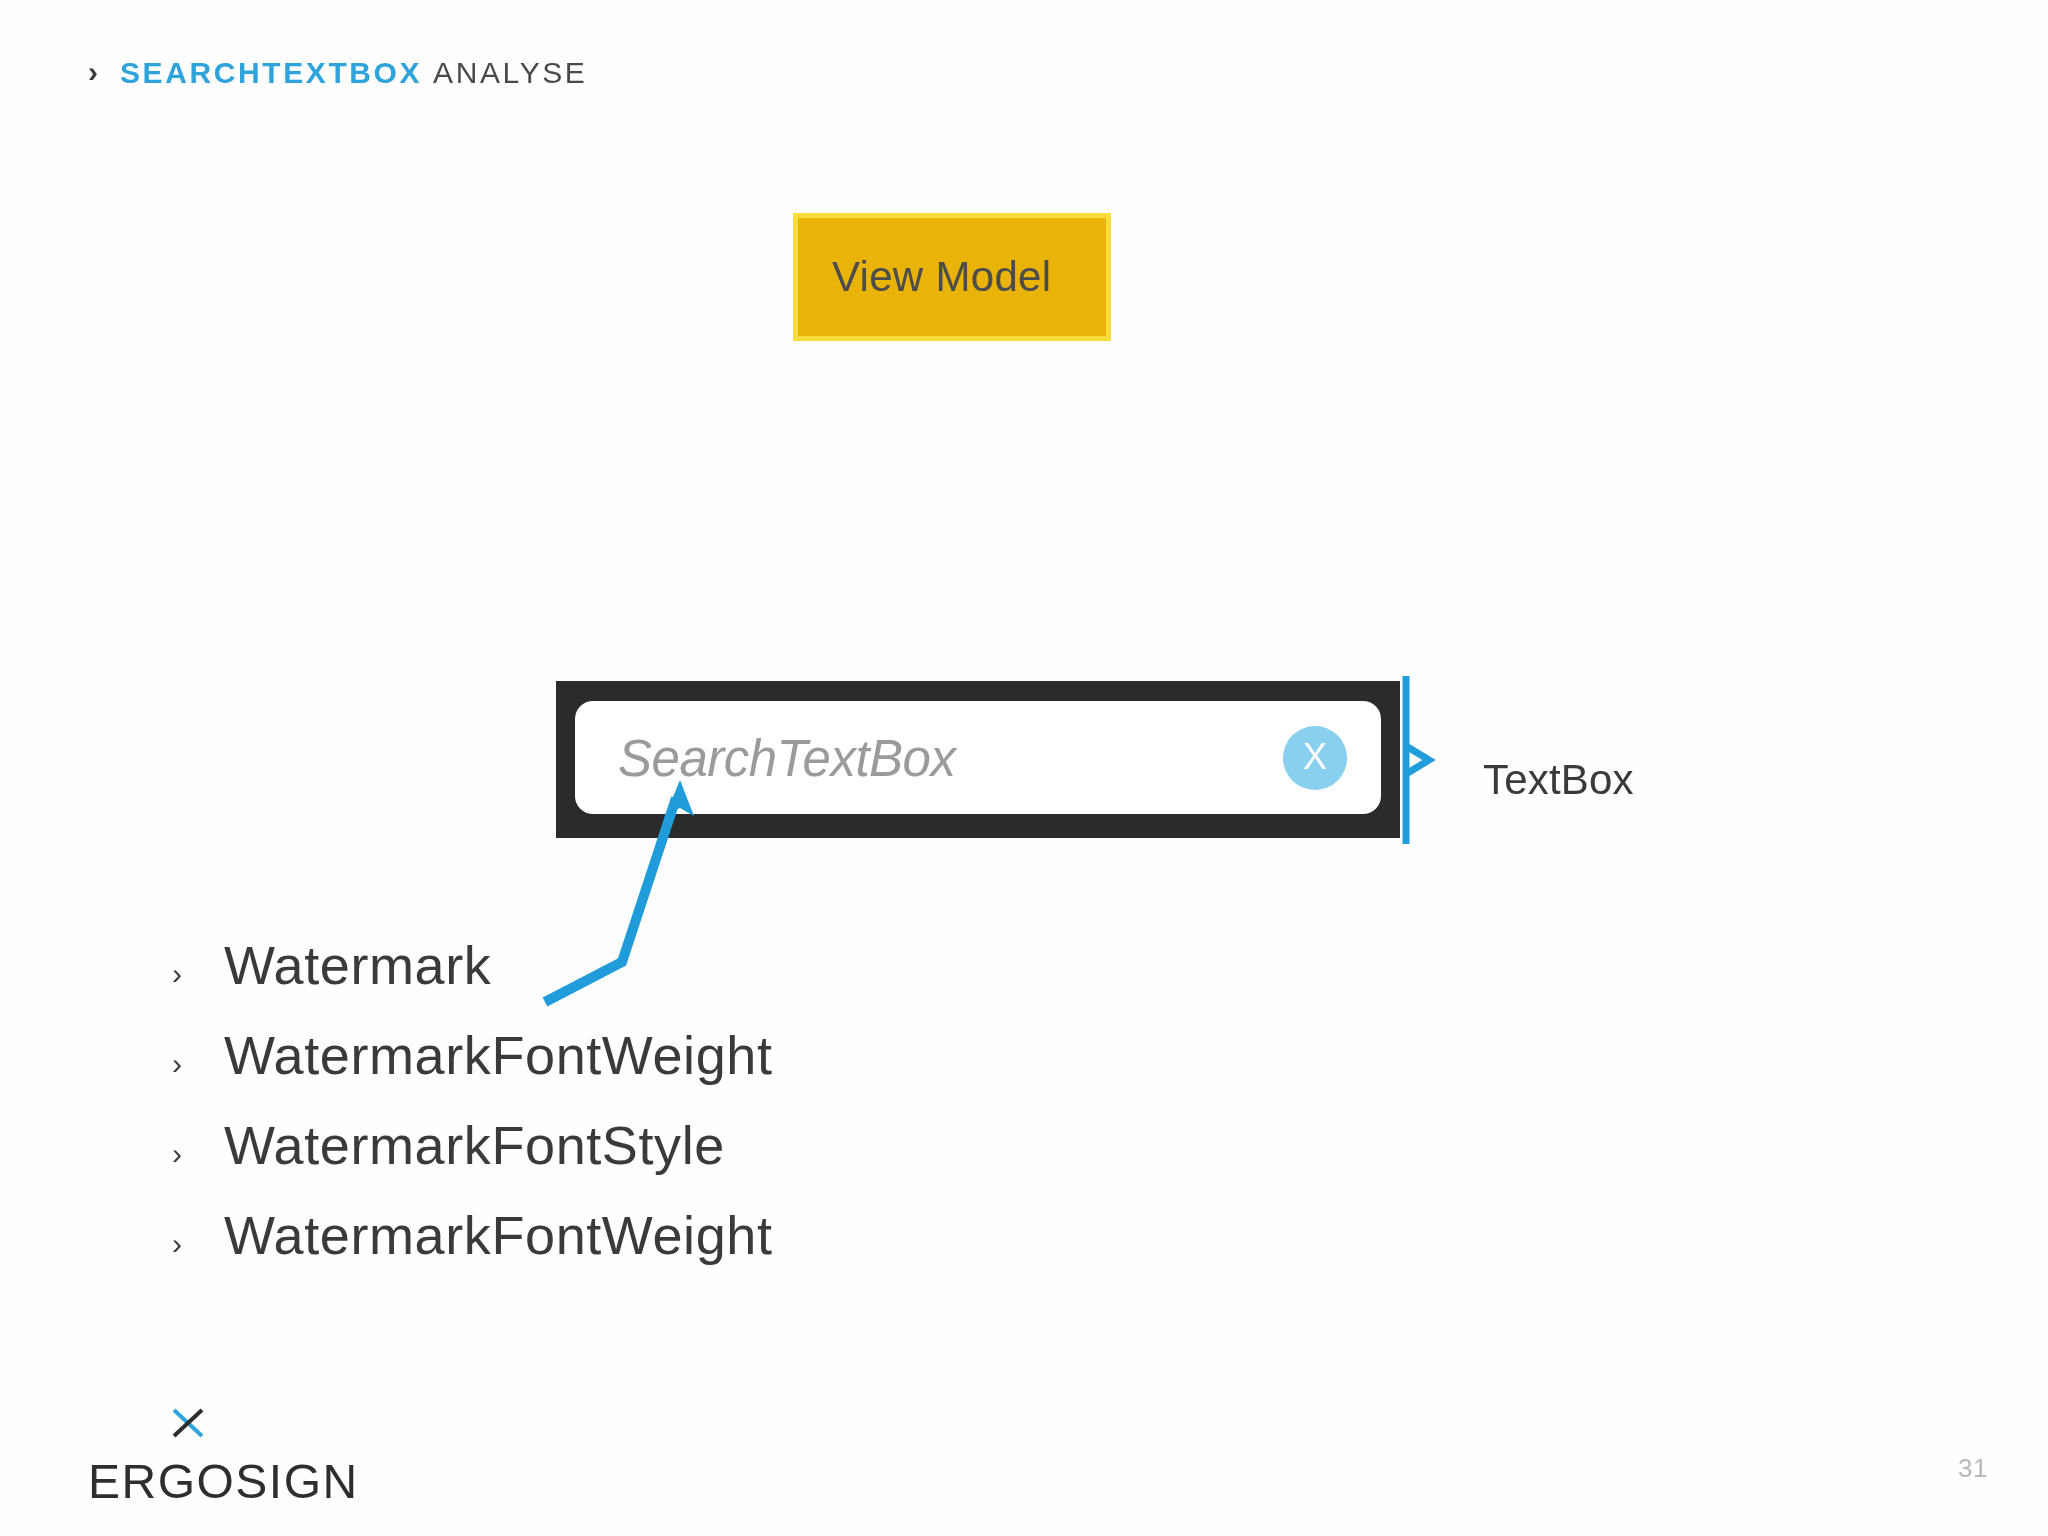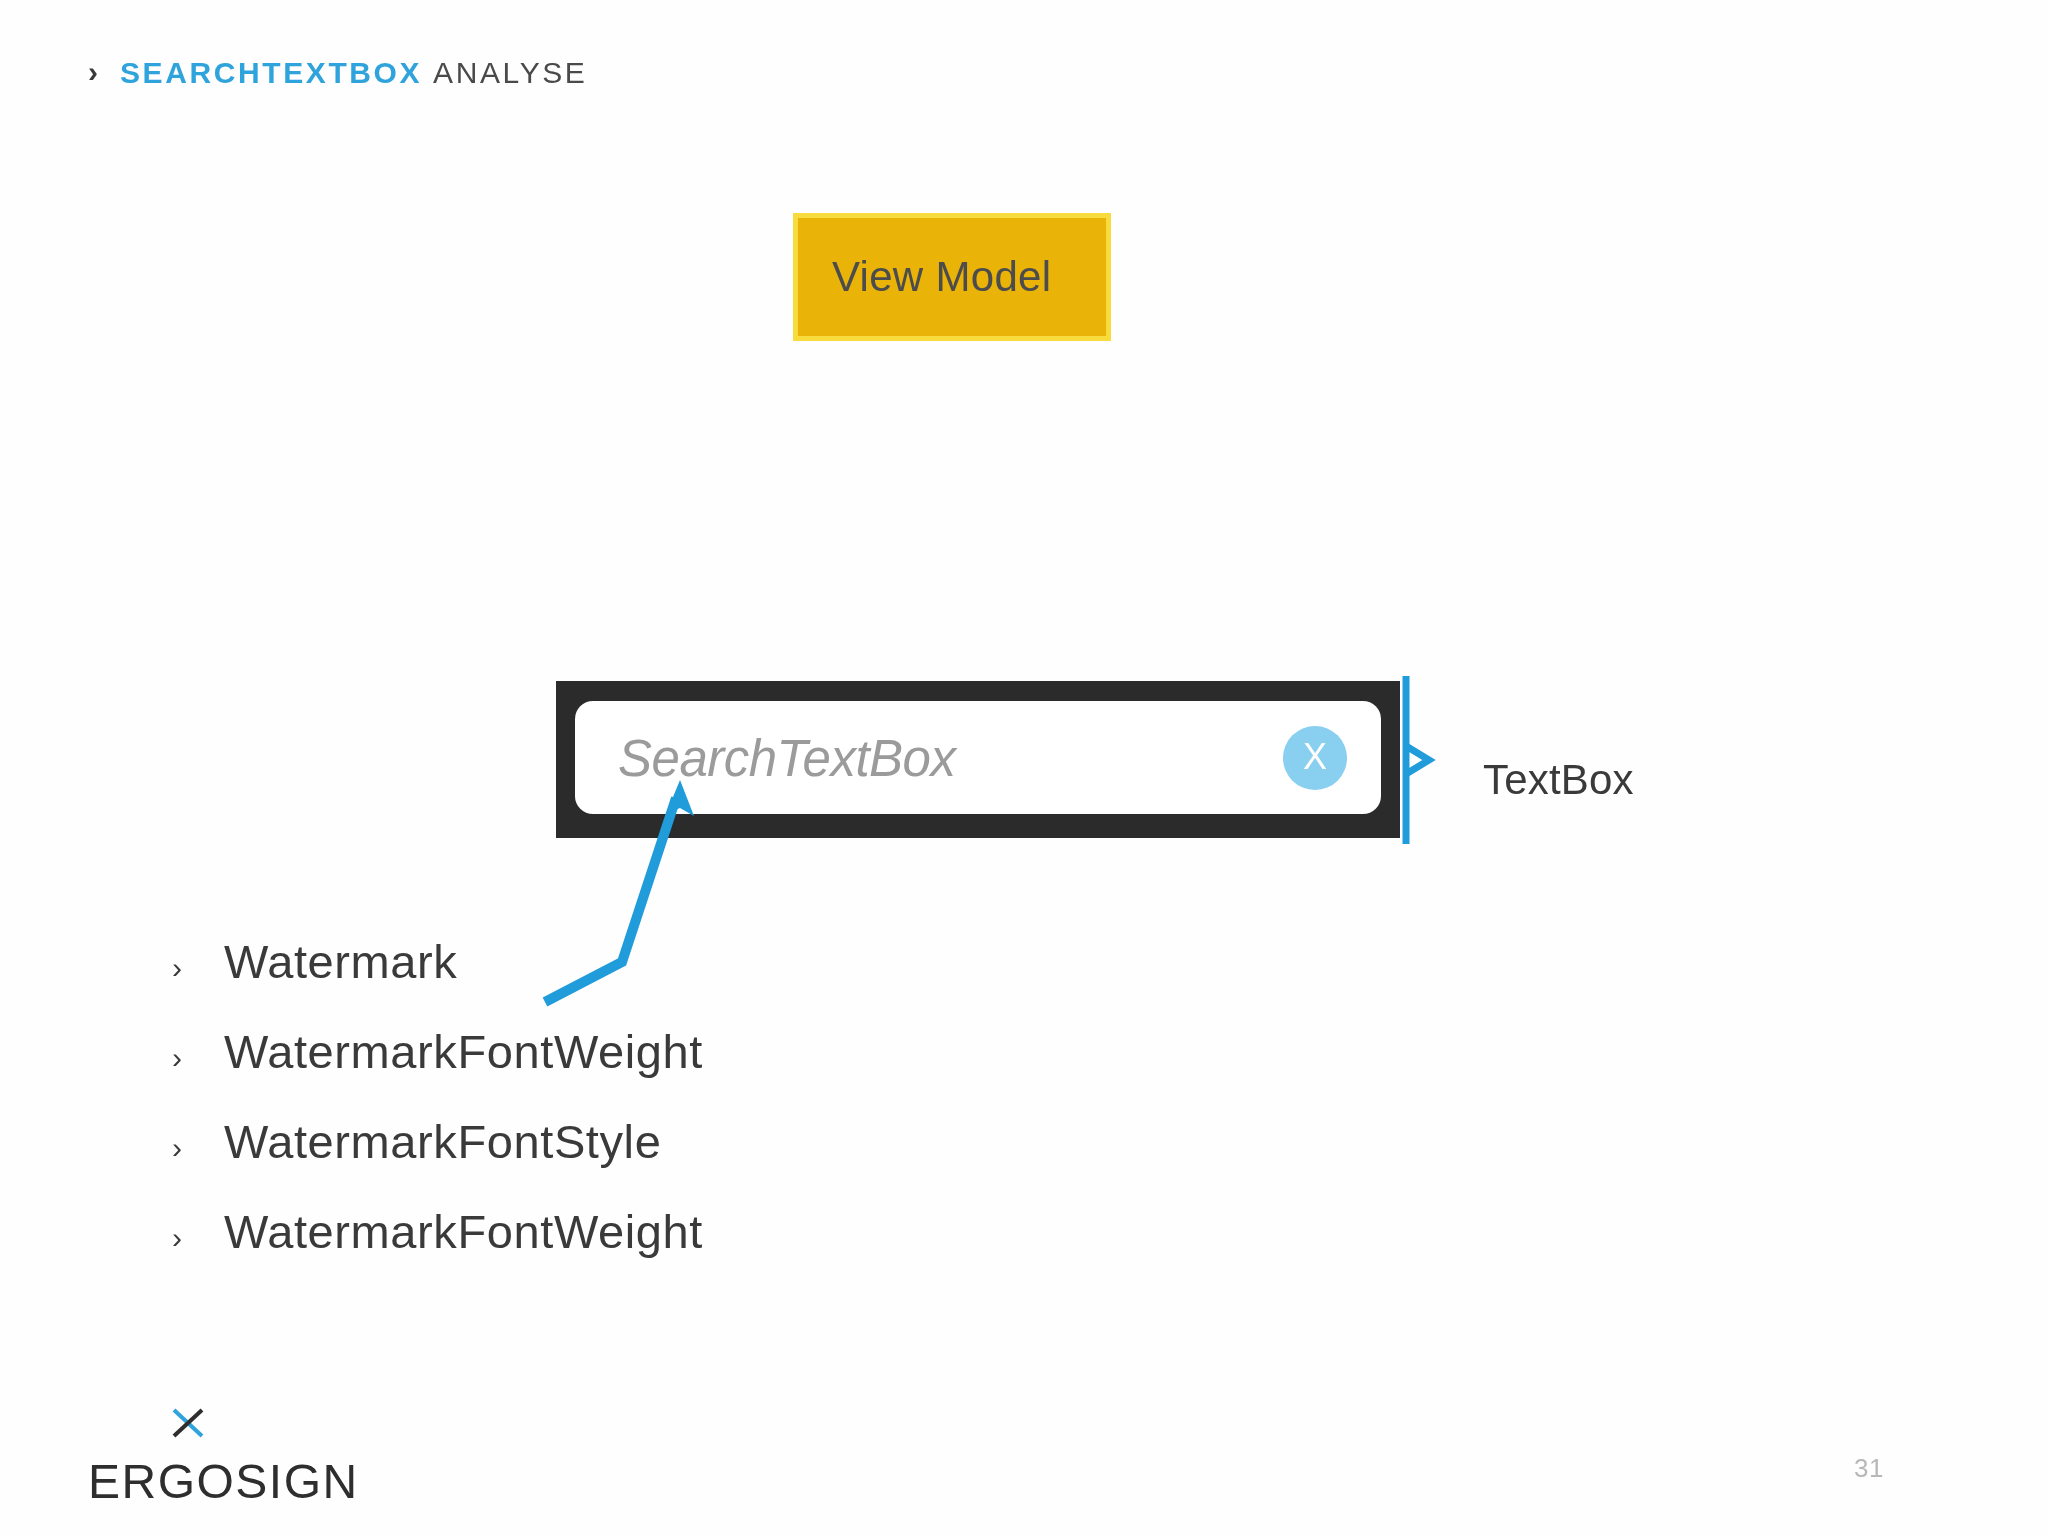--- a/index.html
+++ b/index.html
@@ -171,21 +171,21 @@
     white-space: nowrap;
   }
   .property-chevron {
     font-size: 30px;
     color: #3a3a3a;
     font-weight: 400;
     line-height: 1;
     width: 18px;
   }
   .property-label {
-    font-size: 47px;
+    font-size: 54px;
     color: #3a3a3a;
     letter-spacing: 0.6px;
     line-height: 1;
   }
 
   
   .footer-logo {
     position: absolute;
     left: 88px;
     top: 1428px;
@@ -205,21 +205,21 @@
   }
   .logo-x {
     position: absolute;
     left: 82px;
     top: -22px;
     width: 36px;
     height: 34px;
   }
   .page-number {
     position: absolute;
-    left: 1854px;
+    left: 1958px;
     top: 1453px;
     font-size: 26px;
     color: #b8b8b8;
     letter-spacing: 0.5px;
   }
 </style>
 </head>
 <body>
 
 <div class="slide">

